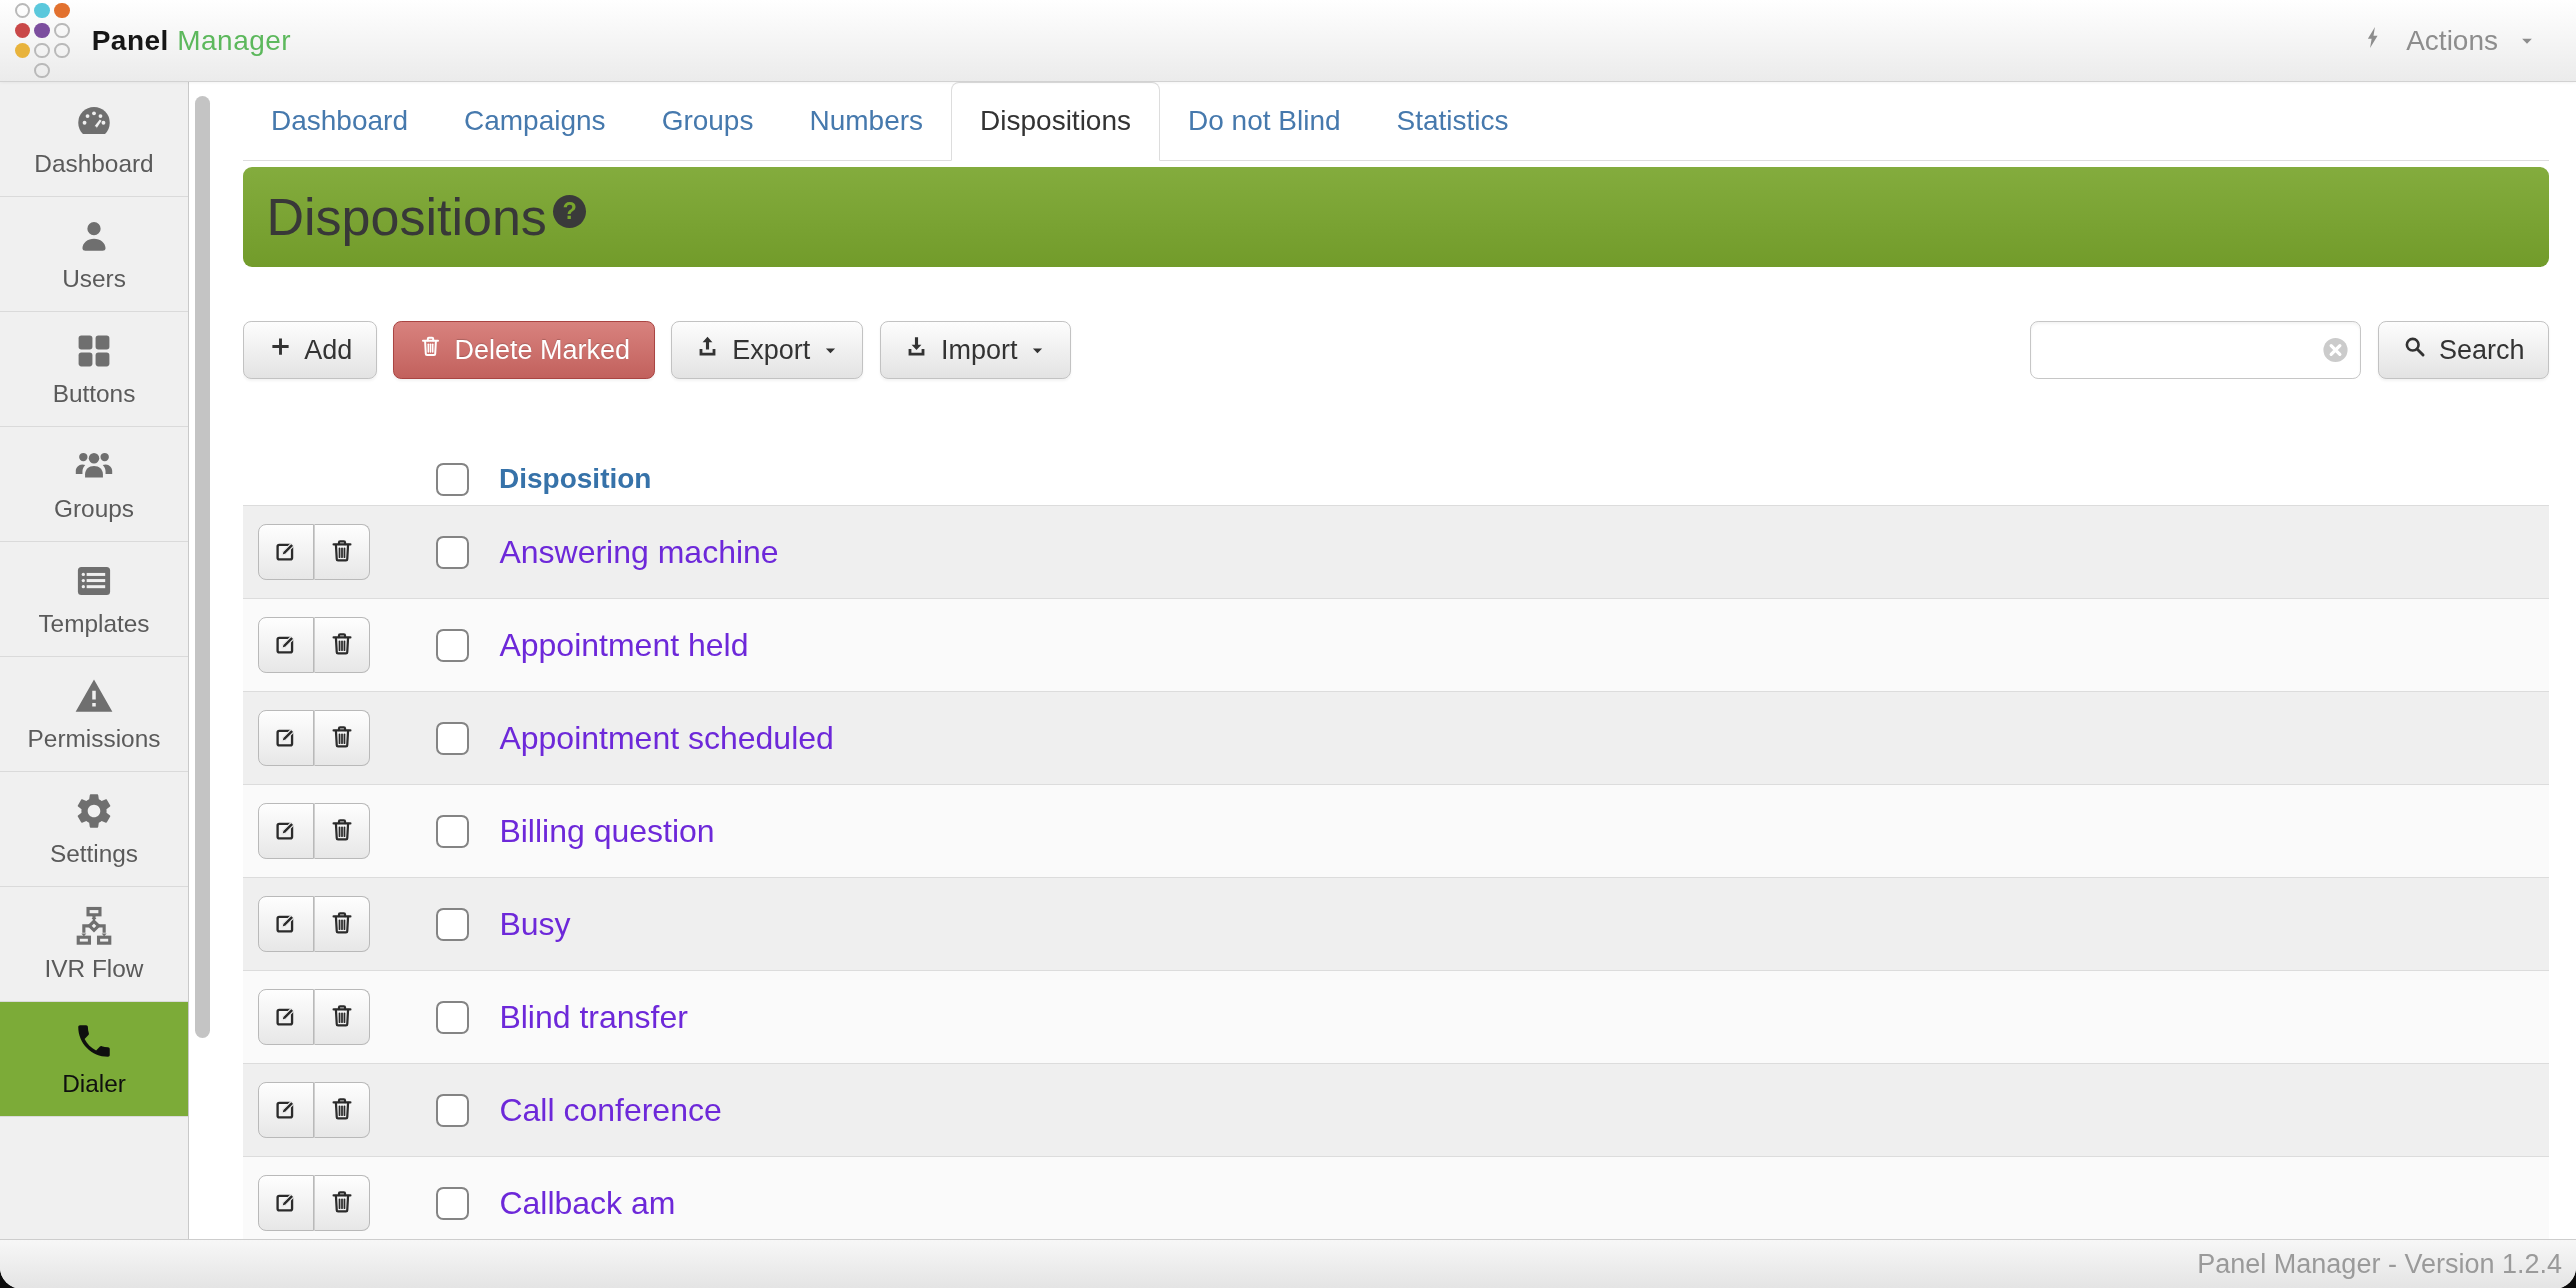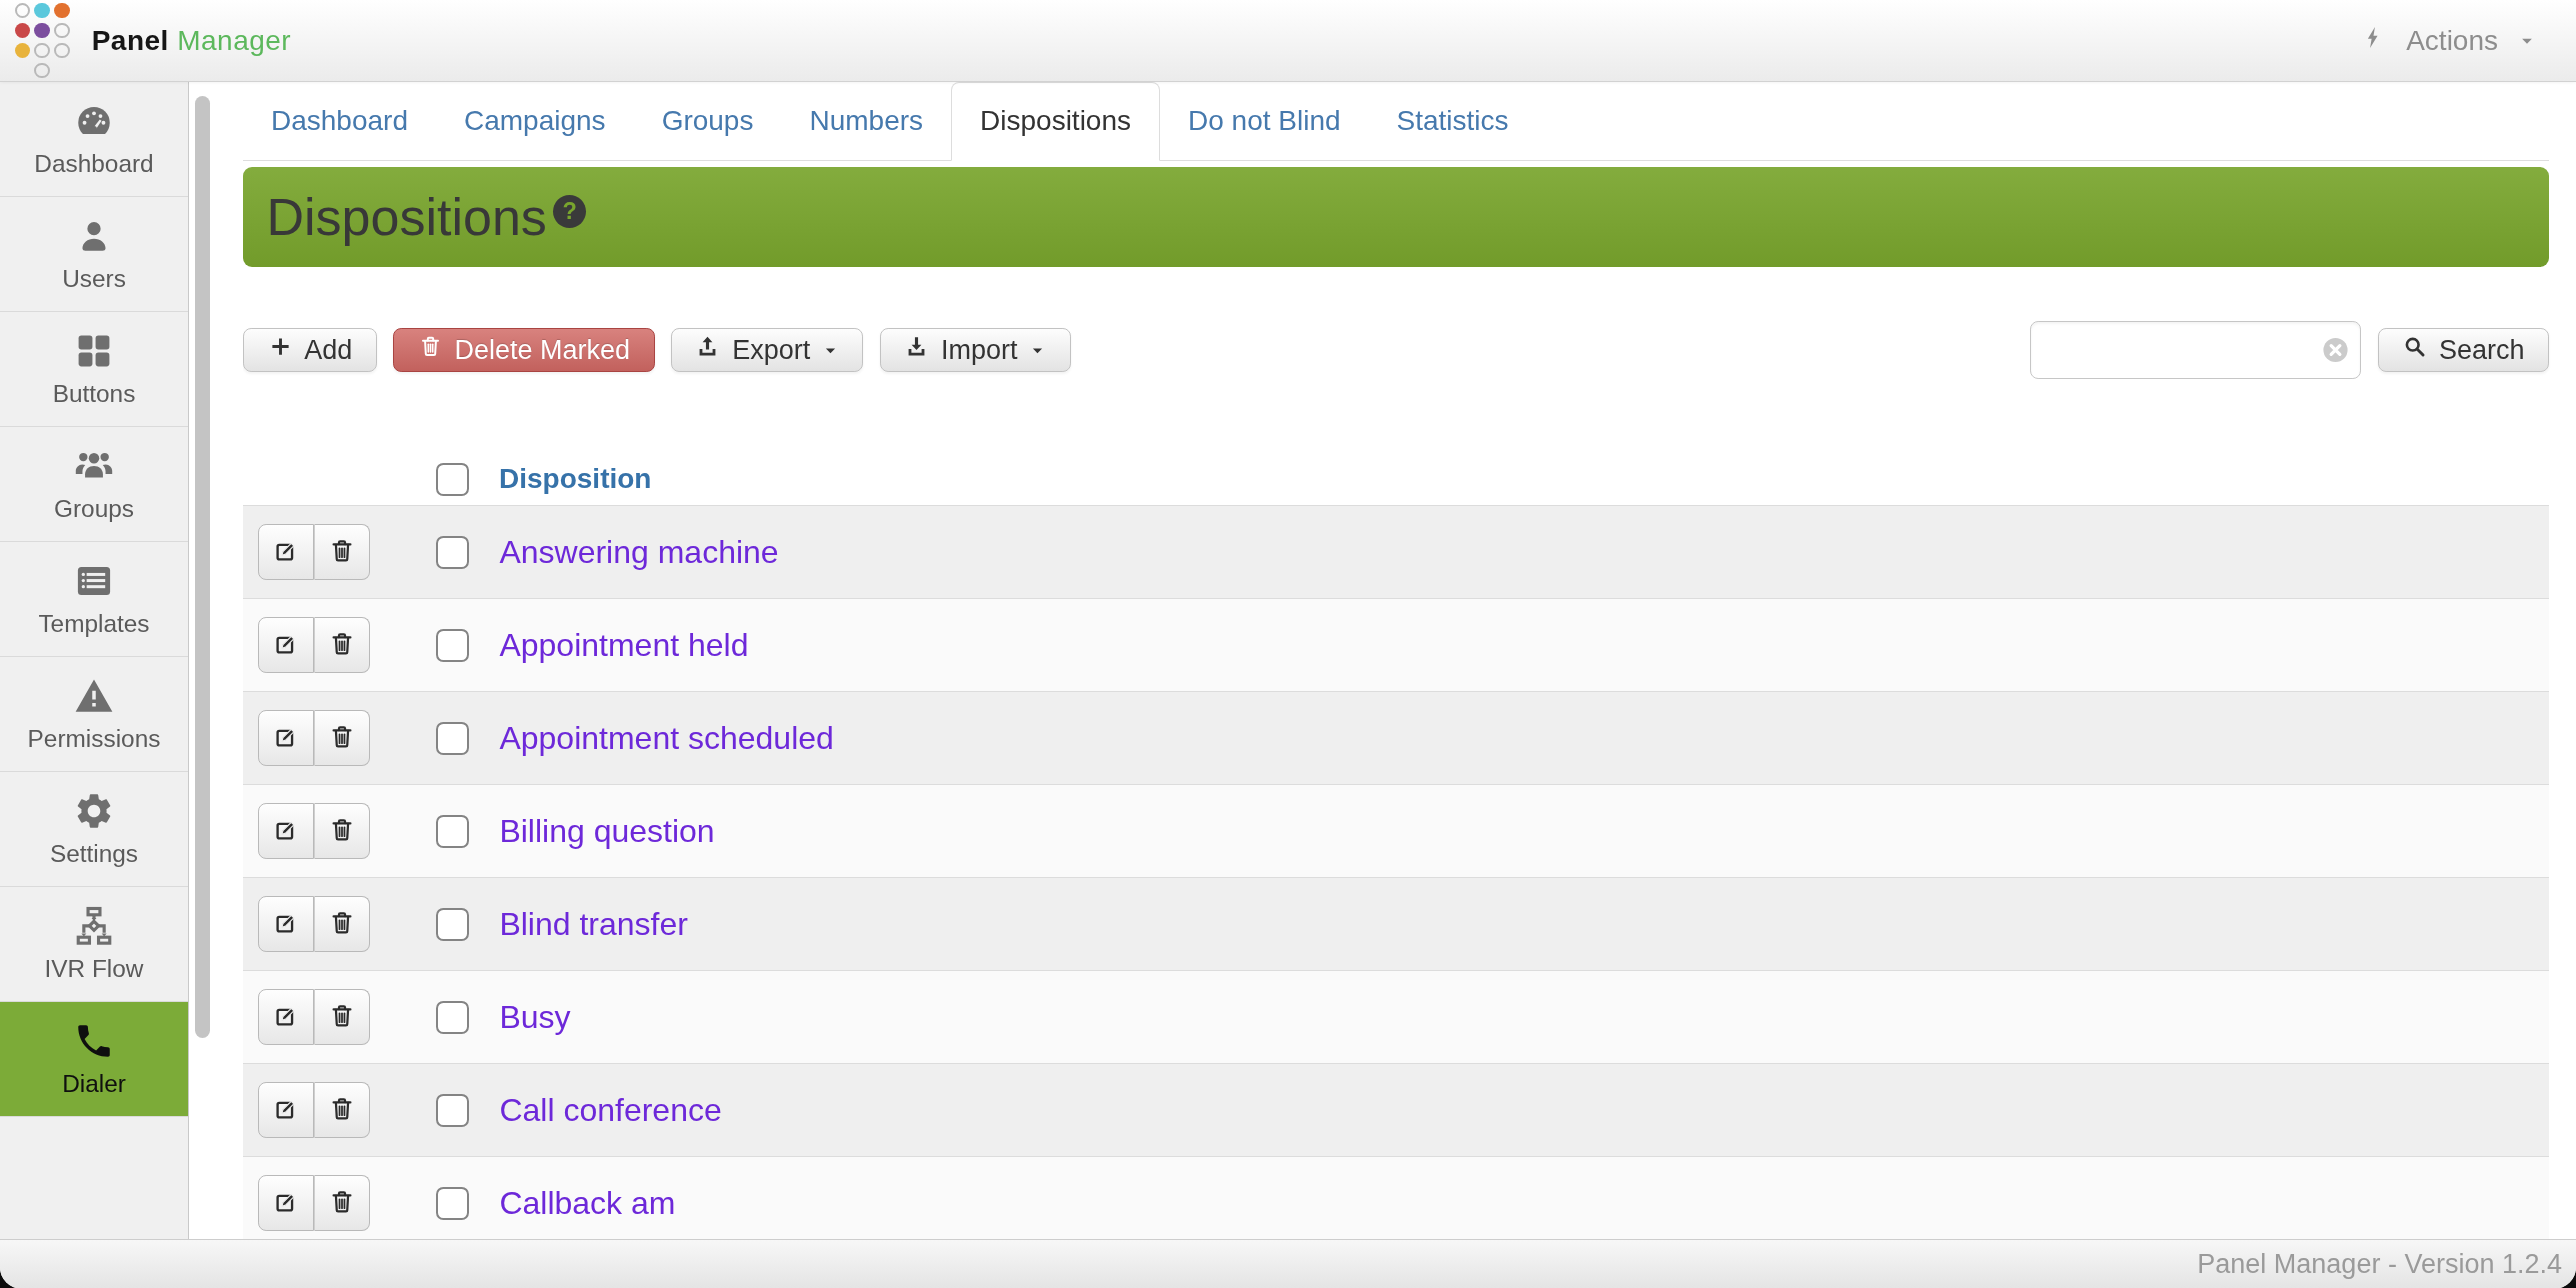--- a/index.html
+++ b/index.html
@@ -59,21 +59,21 @@
           display:flex;align-items:center;padding:0 23.5px;box-sizing:border-box;}
   .banner h1{margin:0;font-size:52px;font-weight:400;color:#383838;
              display:flex;align-items:flex-start;line-height:1;}
   .help-badge{width:33px;height:33px;border-radius:50%;background:#3a3a3a;
               color:var(--banner-green,#79a52d);font-size:23.5px;font-weight:bold;
               display:flex;align-items:center;justify-content:center;
               margin-left:6.3px;margin-top:3.6px;cursor:pointer;}
 
   
   .toolbar{margin-top:54px;display:flex;align-items:center;gap:16.3px;flex:0 0 auto;}
-  .btn{height:44px;padding:0 23.5px;border:0.9px solid #c2c2c2;border-radius:8.1px;
+  .btn{height:58px;padding:0 23.5px;border:0.9px solid #c2c2c2;border-radius:8.1px;
        background:linear-gradient(#fdfdfd,#e3e3e3);font-size:27px;color:#333;
        display:inline-flex;align-items:center;gap:11.8px;cursor:pointer;
        box-shadow:0 1.8px 2.7px rgba(0,0,0,.05);font-family:inherit;}
   .btn svg{width:25px;height:25px;}
   .btn .caret svg{width:17px;height:17px;}
   .btn-danger{background:linear-gradient(#d8827e,#c2615d);border-color:#a94442;
               color:#fff;text-shadow:0 -0.9px 0.9px rgba(0,0,0,.18);}
   .spacer{flex:1;}
   .search-wrap{position:relative;width:331px;}
   .search-input{width:100%;height:58px;box-sizing:border-box;border:0.9px solid #c6c6c6;
@@ -449,47 +449,47 @@
                       </g>
                       <g stroke="currentColor" stroke-width="1.5" stroke-linecap="round">
                         <path d="M9.9 9.8v7.5"></path>
                         <path d="M12 9.8v7.5"></path>
                         <path d="M14.1 9.8v7.5"></path>
                       </g>
                     </svg></span>
       </button>
     </div>
     <span class="checkbox"></span>
+    <span class="row-label">Busy</span>
+  </div>
+            <div class="trow">
+    <div class="btn-group">
+      <button class="mini-btn">
+        <span class="icon"><svg viewBox="0 0 24 24">
+                      <rect x="4.8" y="6.8" width="12.4" height="12.4" rx="1.4" fill="none" stroke="currentColor" stroke-width="2"></rect>
+                      <path d="M11.6 14.7l-3.1.9.9-3.1 7.1-7.1 2.2 2.2z" fill="currentColor" stroke="#ededed" stroke-width="1"></path>
+                    </svg></span>
+      </button>
+      <button class="mini-btn">
+        <span class="icon"><svg viewBox="0 0 24 24">
+                      <g fill="none" stroke="currentColor" stroke-width="1.9" stroke-linecap="round">
+                        <path d="M4.8 6.4h14.4"></path>
+                        <path d="M9.4 6.2V4.7c0-.6.4-1 1-1h3.2c.6 0 1 .4 1 1v1.5"></path>
+                        <path d="M6.8 6.7l.7 12.4c0 .6.5 1 1.1 1h6.8c.6 0 1.1-.4 1.1-1l.7-12.4"></path>
+                      </g>
+                      <g stroke="currentColor" stroke-width="1.5" stroke-linecap="round">
+                        <path d="M9.9 9.8v7.5"></path>
+                        <path d="M12 9.8v7.5"></path>
+                        <path d="M14.1 9.8v7.5"></path>
+                      </g>
+                    </svg></span>
+      </button>
+    </div>
+    <span class="checkbox"></span>
     <span class="row-label">Blind transfer</span>
-  </div>
-            <div class="trow">
-    <div class="btn-group">
-      <button class="mini-btn">
-        <span class="icon"><svg viewBox="0 0 24 24">
-                      <rect x="4.8" y="6.8" width="12.4" height="12.4" rx="1.4" fill="none" stroke="currentColor" stroke-width="2"></rect>
-                      <path d="M11.6 14.7l-3.1.9.9-3.1 7.1-7.1 2.2 2.2z" fill="currentColor" stroke="#ededed" stroke-width="1"></path>
-                    </svg></span>
-      </button>
-      <button class="mini-btn">
-        <span class="icon"><svg viewBox="0 0 24 24">
-                      <g fill="none" stroke="currentColor" stroke-width="1.9" stroke-linecap="round">
-                        <path d="M4.8 6.4h14.4"></path>
-                        <path d="M9.4 6.2V4.7c0-.6.4-1 1-1h3.2c.6 0 1 .4 1 1v1.5"></path>
-                        <path d="M6.8 6.7l.7 12.4c0 .6.5 1 1.1 1h6.8c.6 0 1.1-.4 1.1-1l.7-12.4"></path>
-                      </g>
-                      <g stroke="currentColor" stroke-width="1.5" stroke-linecap="round">
-                        <path d="M9.9 9.8v7.5"></path>
-                        <path d="M12 9.8v7.5"></path>
-                        <path d="M14.1 9.8v7.5"></path>
-                      </g>
-                    </svg></span>
-      </button>
-    </div>
-    <span class="checkbox"></span>
-    <span class="row-label">Busy</span>
   </div>
             <div class="trow">
     <div class="btn-group">
       <button class="mini-btn">
         <span class="icon"><svg viewBox="0 0 24 24">
                       <rect x="4.8" y="6.8" width="12.4" height="12.4" rx="1.4" fill="none" stroke="currentColor" stroke-width="2"></rect>
                       <path d="M11.6 14.7l-3.1.9.9-3.1 7.1-7.1 2.2 2.2z" fill="currentColor" stroke="#ededed" stroke-width="1"></path>
                     </svg></span>
       </button>
       <button class="mini-btn">

